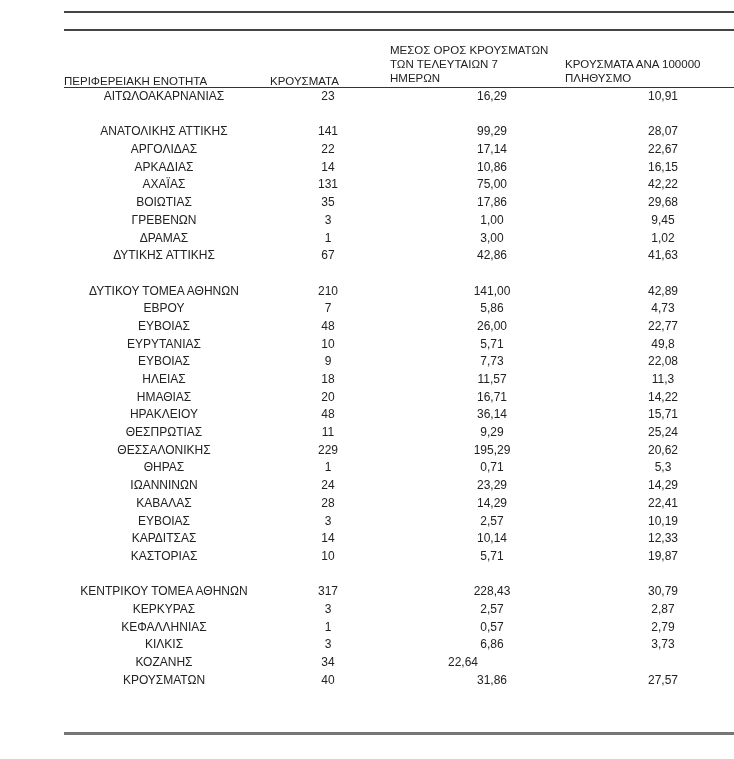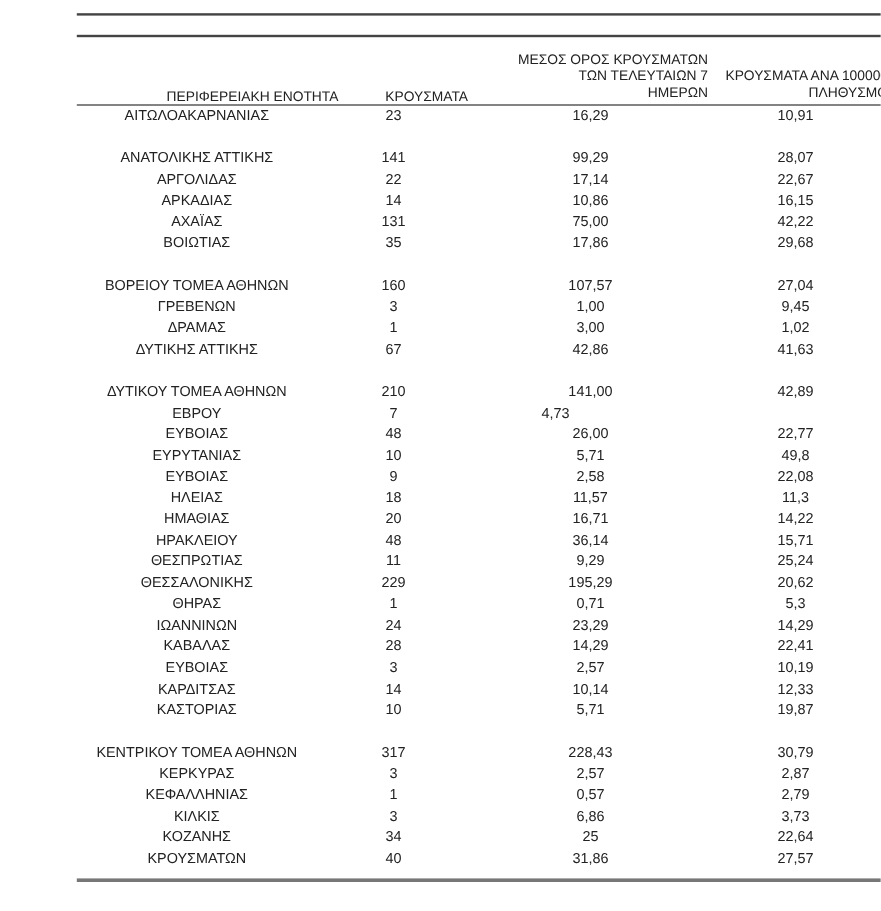--- a/index.html
+++ b/index.html
@@ -3,22 +3,22 @@
 <meta charset="utf-8">
 <style>
   html, body { margin:0; padding:0; background:#fff; }
   body { width:734px; height:759px; position:relative; overflow:hidden;
          font-family:"Liberation Sans", sans-serif; color:#222; }
   .hline { position:absolute; left:64px; right:0; background:#444; }
   #line1 { top:11px; height:1.5px; }
   #line2 { top:29px; height:1.5px; }
   #line3 { top:87px; height:1.2px; background:#333; }
   #line4 { top:732px; height:3px; background:#777; }
-  .hdr { position:absolute; font-size:11.5px; line-height:14px; text-align:right; color:#222; }
-  #h-region { left:82px; width:200px; top:74px; }
+  .hdr { position:absolute; font-size:11.5px; line-height:14px; text-align:left; color:#222; }
+  #h-region { left:64px; width:200px; top:74px; }
   #h-cases { left:270px; width:120px; top:74px; }
   #h-avg { left:390px; width:200px; top:43px; }
   #h-per { left:565px; width:175px; top:57px; }
   #rows { position:absolute; left:64px; top:88px; width:670px; }
   .row { display:flex; height:17.7px; line-height:17.7px; font-size:12px; }
   .row.gap { margin-top:17.7px;justify-content:space-between; }
   .c { text-align:center; white-space:nowrap; }
   .c1 { width:200px; }
   .c2 { width:128px; margin-left:0; }
   .c3 { width:200px; margin-left:0; }
@@ -74,26 +74,20 @@
       <div class="c c2">131</div>
       <div class="c c3">75,00</div>
       <div class="c c4">42,22</div>
     </div>
     <div class="row">
       <div class="c c1">ΒΟΙΩΤΙΑΣ</div>
       <div class="c c2">35</div>
       <div class="c c3">17,86</div>
       <div class="c c4">29,68</div>
     </div>
-    <div class="row gap">
-      <div class="c c1">ΒΟΡΕΙΟΥ ΤΟΜΕΑ ΑΘΗΝΩΝ</div>
-      <div class="c c2">160</div>
-      <div class="c c3">107,57</div>
-      <div class="c c4">27,04</div>
-    </div>
     <div class="row">
       <div class="c c1">ΓΡΕΒΕΝΩΝ</div>
       <div class="c c2">3</div>
       <div class="c c3">1,00</div>
       <div class="c c4">9,45</div>
     </div>
     <div class="row">
       <div class="c c1">ΔΡΑΜΑΣ</div>
       <div class="c c2">1</div>
       <div class="c c3">3,00</div>
@@ -107,38 +101,39 @@
     </div>
     <div class="row gap">
       <div class="c c1">ΔΥΤΙΚΟΥ ΤΟΜΕΑ ΑΘΗΝΩΝ</div>
       <div class="c c2">210</div>
       <div class="c c3">141,00</div>
       <div class="c c4">42,89</div>
     </div>
     <div class="row">
       <div class="c c1">ΕΒΡΟΥ</div>
       <div class="c c2">7</div>
+      <div class="c c3">5,86</div>
       <div class="c c4">4,73</div>
     </div>
     <div class="row">
       <div class="c c1">ΕΥΒΟΙΑΣ</div>
       <div class="c c2">48</div>
       <div class="c c3">26,00</div>
       <div class="c c4">22,77</div>
     </div>
     <div class="row">
       <div class="c c1">ΕΥΡΥΤΑΝΙΑΣ</div>
       <div class="c c2">10</div>
       <div class="c c3">5,71</div>
       <div class="c c4">49,8</div>
     </div>
     <div class="row">
       <div class="c c1">ΕΥΒΟΙΑΣ</div>
       <div class="c c2">9</div>
-      <div class="c c3">2,58</div>
+      <div class="c c3">7,73</div>
       <div class="c c4">22,08</div>
     </div>
     <div class="row">
       <div class="c c1">ΗΛΕΙΑΣ</div>
       <div class="c c2">18</div>
       <div class="c c3">11,57</div>
       <div class="c c4">11,3</div>
     </div>
     <div class="row">
       <div class="c c1">ΗΜΑΘΙΑΣ</div>
@@ -220,21 +215,20 @@
     </div>
     <div class="row">
       <div class="c c1">ΚΙΛΚΙΣ</div>
       <div class="c c2">3</div>
       <div class="c c3">6,86</div>
       <div class="c c4">3,73</div>
     </div>
     <div class="row">
       <div class="c c1">ΚΟΖΑΝΗΣ</div>
       <div class="c c2">34</div>
-      <div class="c c3">25</div>
       <div class="c c4">22,64</div>
     </div>
     <div class="row">
       <div class="c c1">ΚΡΟΥΣΜΑΤΩΝ</div>
       <div class="c c2">40</div>
       <div class="c c3">31,86</div>
       <div class="c c4">27,57</div>
     </div>
   </div>
 

